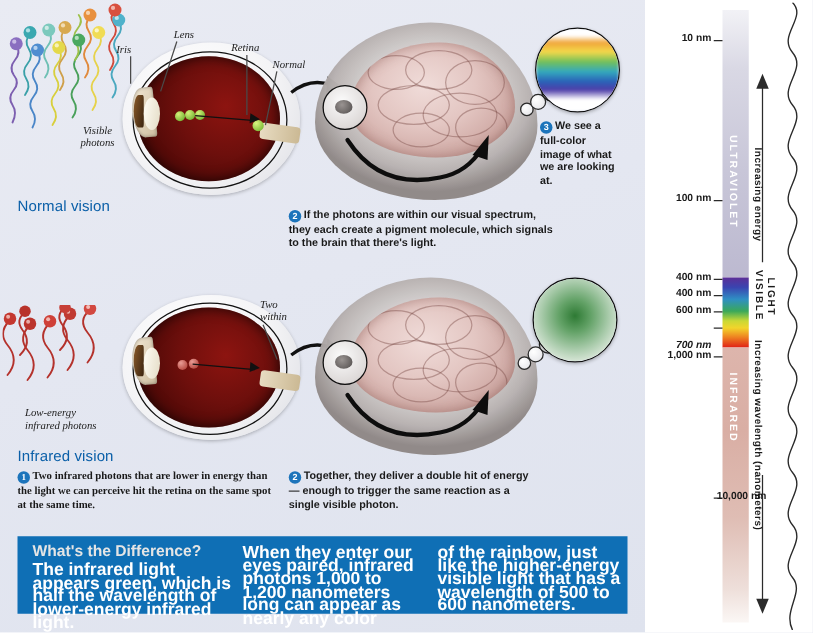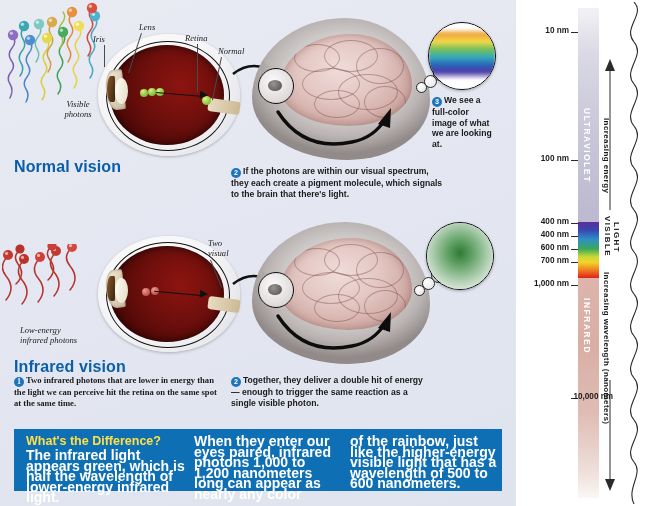--- a/index.html
+++ b/index.html
@@ -3,21 +3,21 @@
 <meta charset="utf-8">
 <style>
   html,body{margin:0;padding:0;background:#fff;}
   body{width:650px;height:506px;overflow:hidden;font-family:"Liberation Sans",sans-serif;}
   #page{position:relative;width:650px;height:506px;background:#e8eaf2;overflow:hidden;}
 
   
   #left-panel{position:absolute;left:0;top:0;width:516px;height:506px;
     background:linear-gradient(160deg,#e9ebf3 0%,#e4e7f1 45%,#dfe3ee 100%);}
 
-  .section-title{position:absolute;font-weight:bold;font-size:16px;color:#0a5fa8;letter-spacing:.1px;}
+  .section-title{position:absolute;font-weight:normal;font-size:12px;color:#0a5fa8;letter-spacing:.1px;}
 
   .step{position:absolute;font-size:8.6px;line-height:10.6px;color:#1a1a1a;font-weight:bold;}
   .step .num{display:inline-block;width:10px;height:10px;border-radius:50%;
     background:#1c74bb;color:#fff;font-size:7.2px;line-height:10px;text-align:center;
     font-weight:bold;vertical-align:-1px;margin-right:2px;}
 
   .lbl{position:absolute;font-family:"Liberation Serif",serif;font-style:italic;
     font-size:8.6px;color:#222;line-height:10px;}
 
   .leader{position:absolute;background:#4a4a4a;width:1px;transform-origin:top left;}
@@ -65,21 +65,21 @@
   .green-fill{position:absolute;left:0;top:0;width:100%;height:100%;
     background:radial-gradient(circle at 50% 45%,#2e7a34 0%,#63a267 26%,#a9cbab 55%,#dfeade 78%,#f2f7f2 100%);}
   .bubble{position:absolute;border-radius:50%;background:radial-gradient(circle at 35% 32%,#fff,#e2e2e6);
     border:1px solid #2a2a2a;}
 
   
   .squiggle-group{position:absolute;}
 
   
   #diffbox{position:absolute;left:14px;top:429px;width:488px;height:62px;background:#0f6fb5;}
-  #diffbox .title{position:absolute;left:12px;top:5px;font-size:12.5px;font-weight:bold;color:#fde047;}
+  #diffbox .title{position:absolute;left:12px;top:5px;font-size:12.5px;font-weight:bold;color:#e5e5e5;}
   #diffbox .col{position:absolute;font-size:14px;line-height:10.6px;color:#fff;font-weight:bold;}
   #c1{left:12px;top:21px;width:160px;}
   #c2{left:180px;top:7px;width:148px;}
   #c3{left:336px;top:7px;width:150px;}
 
   
   #spectrum-panel{position:absolute;left:516px;top:0;width:134px;height:506px;background:#fff;}
   #spec-bar{position:absolute;left:62px;top:8px;width:21px;height:490px;}
   .uv-seg{position:absolute;left:0;width:100%;
     background:linear-gradient(180deg,#f2f2f6 0%,#d9d8e4 22%,#c8c6d8 60%,#bcb9d0 100%);}
@@ -258,21 +258,21 @@
       <div class="iris-el" style="left:11px;top:42px;width:8px;height:25px;border-radius:50% 12% 12% 50%;"></div>
       <div class="lens-el" style="left:19px;top:44px;width:13px;height:25px;"></div>
       <div class="optic" style="left:112px;top:64px;width:32px;height:13px;transform:rotate(8deg);"></div>
       <div class="photon-dot" style="left:46px;top:54px;width:8px;height:8px;background:radial-gradient(circle at 34% 30%,#e89c95,#a8322a);"></div>
       <div class="photon-dot" style="left:55px;top:53px;width:8px;height:8px;background:radial-gradient(circle at 34% 30%,#e89c95,#a8322a);"></div>
       <div class="arrow-line" style="left:58px;top:59px;width:50px;transform:rotate(5deg);"></div>
       <div class="arrow-head" style="left:104px;top:56px;border-left:8px solid #111;border-top:4.5px solid transparent;border-bottom:4.5px solid transparent;transform:rotate(5deg);"></div>
     </div>
 
     <div class="lbl" style="left:208px;top:238px;width:56px;white-space:pre-line;">Two
-visual</div>
+within</div>
     <div class="leader" style="left:210px;top:260px;height:30px;transform:rotate(-22deg);"></div>
 
     <svg style="position:absolute;left:232px;top:268px;" width="42" height="24" viewBox="0 0 42 24">
       <path d="M1 16 Q16 4 33 10" stroke="#111" stroke-width="2.6" fill="none"></path>
       <path d="M30 3 L41 11 L29 17 Z" fill="#111"></path>
     </svg>
 
     <div class="head" style="left:252px;top:222px;width:178px;height:142px;">
       <div class="head-shape"></div>
       <div class="brain" style="left:28px;top:16px;width:132px;height:92px;">
@@ -341,21 +341,21 @@
     <div class="tick" style="left:55px;top:223px;"></div>
     <div class="tick-label" style="left:2px;top:217px;width:51px;">400 nm</div>
 
     <div class="tick" style="left:55px;top:236px;"></div>
     <div class="tick-label" style="left:2px;top:230px;width:51px;">400 nm</div>
 
     <div class="tick" style="left:55px;top:249px;"></div>
     <div class="tick-label" style="left:2px;top:243px;width:51px;">600 nm</div>
 
     <div class="tick" style="left:55px;top:262px;"></div>
-    <div class="tick-label" style="left:2px;top:256px;width:51px;">700 nm</div>
+    <div class="tick-label" style="left:2px;top:271px;width:51px;font-style:italic;">700 nm</div>
 
     <div class="tick" style="left:55px;top:285px;"></div>
     <div class="tick-label" style="left:0px;top:279px;width:53px;text-align:right;">1,000 nm</div>
 
     <div class="tick" style="left:55px;top:398px;"></div>
     <div class="tick-label" style="left:0px;top:392px;width:53px;margin-left:44px;">10,000 nm</div>
 
     <div class="vis-side" style="left:87px;top:216px;">VISIBLE</div>
     <div class="vis-side" style="left:96px;top:222px;">LIGHT</div>
 

